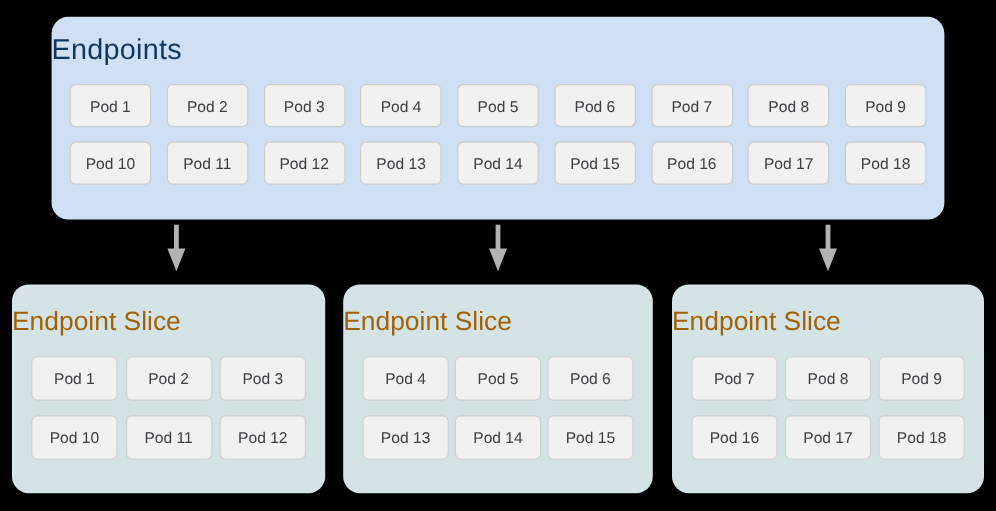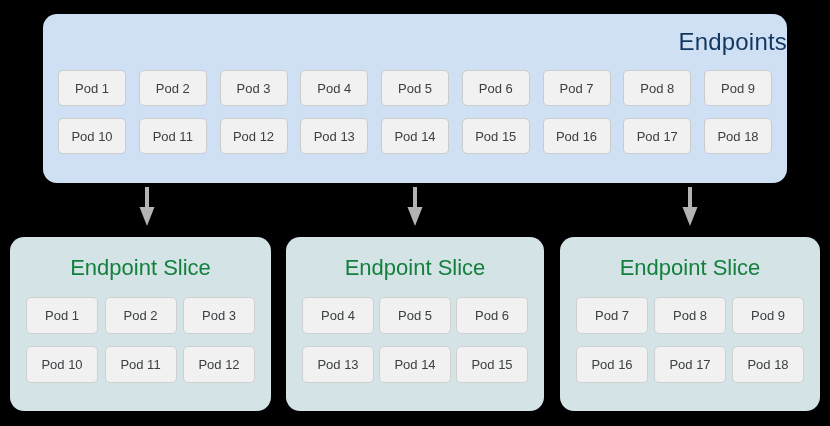--- a/index.html
+++ b/index.html
@@ -20,21 +20,21 @@
     position: absolute;
     left: 43px;
     top: 14px;
     width: 744px;
     height: 169px;
     background: #cfe0f5;
     border-radius: 14px;
     box-sizing: border-box;
   }
   .endpoints-title {
-    text-align: right;
+    text-align: left;
     color: #12375e;
     font-size: 24px;
     line-height: 28px;
     padding-top: 14px;
     letter-spacing: 0.2px;
     font-weight: 400;
   }
 
   .pod-rows {
     position: absolute;
@@ -82,22 +82,22 @@
     height: 174px;
     background: #d3e3e6;
     border-radius: 14px;
     box-sizing: border-box;
   }
   .slice-1 { left: 10px;  width: 261px; }
   .slice-2 { left: 286px; width: 258px; }
   .slice-3 { left: 560px; width: 260px; }
 
   .slice-title {
-    text-align: center;
-    color: #15803d;
+    text-align: left;
+    color: #a16207;
     font-size: 22px;
     line-height: 26px;
     padding-top: 18px;
     font-weight: 400;
   }
 
   .slice-pods {
     position: absolute;
     left: 16px;
     right: 16px;

